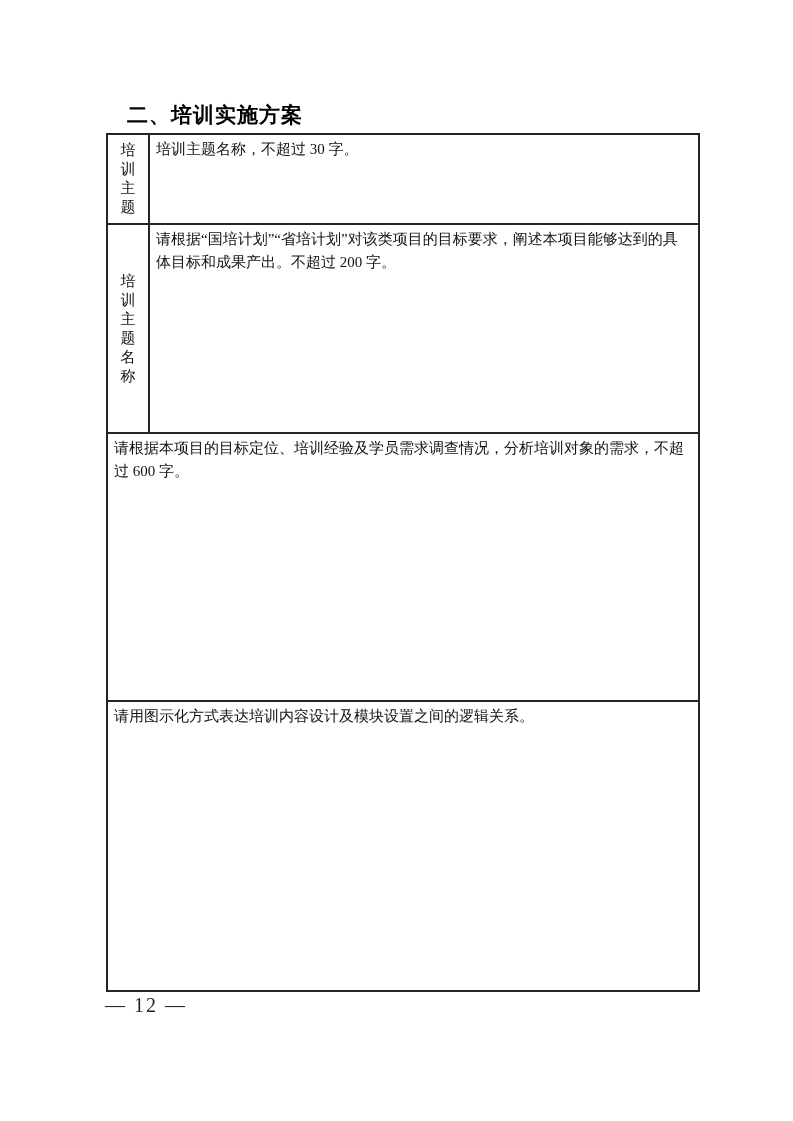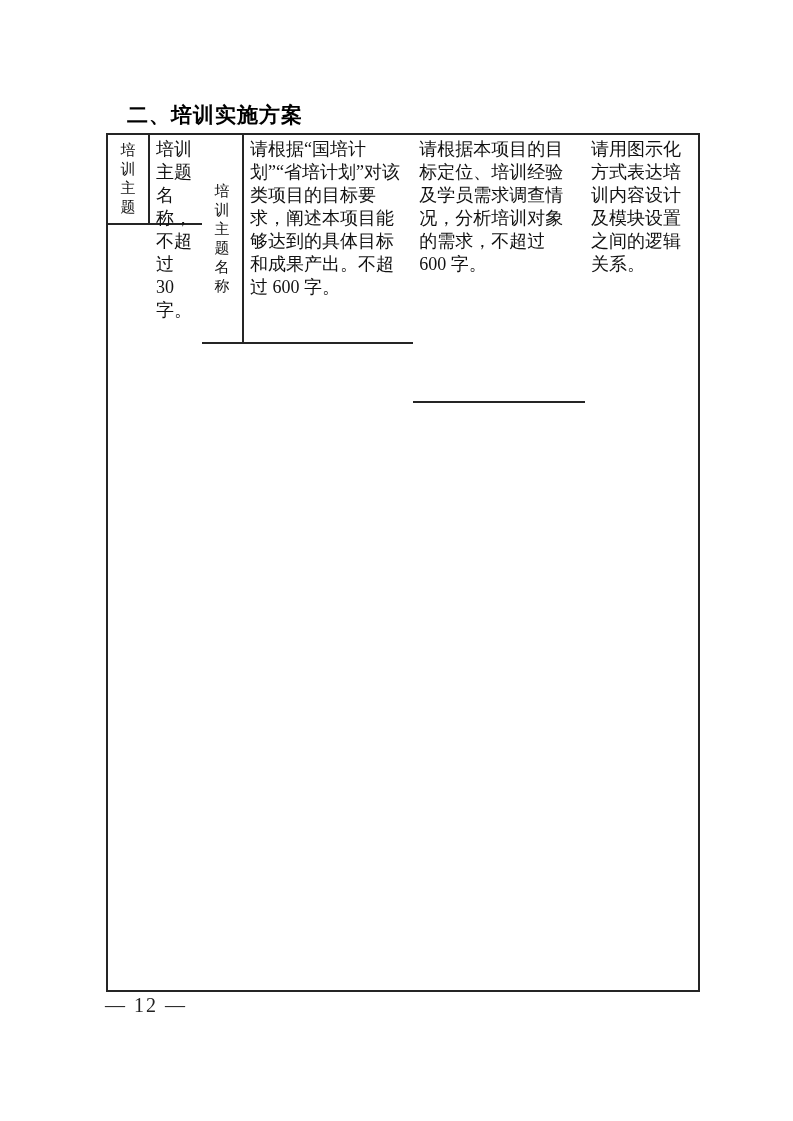--- a/index.html
+++ b/index.html
@@ -28,21 +28,21 @@
     white-space: nowrap;
   }
   .table {
     position: absolute;
     left: 106px;
     top: 133px;
     width: 594px;
     height: 859px;
     border: 2px solid #252525;
     display: flex;
-    flex-direction: row;
+    flex-direction: column;
     background: #ffffff;
   }
   .row {
     display: flex;
     flex-direction: row;
     border-bottom: 2px solid #252525;
   }
   .row:last-child { border-bottom: none; flex: 1 1 auto; }
   .row-topic   { height: 90px; }
   .row-goals   { height: 209px; }
@@ -61,21 +61,21 @@
     line-height: 19px;
     text-align: center;
     word-break: break-all;
     color: #111111;
   }
   .ccell {
     flex: 1 1 auto;
     padding: 3px 10px 3px 6px;
   }
   .ctext {
-    font-size: 18px;
+    font-size: 15px;
     line-height: 23px;
     color: #111111;
     text-align: left;
   }
   .pageno {
     position: absolute;
     left: 102px;
     top: 994px;
     width: 88px;
     text-align: center;
@@ -101,21 +101,21 @@
       <div class="ccell">
         <div class="ctext">培训主题名称，不超过 30 字。</div>
       </div>
     </div>
 
     <div class="row row-goals">
       <div class="hcell">
         <div class="vlabel">培训主题名称</div>
       </div>
       <div class="ccell">
-        <div class="ctext">请根据“国培计划”“省培计划”对该类项目的目标要求，阐述本项目能够达到的具体目标和成果产出。不超过 600 字。</div>
+        <div class="ctext">请根据“国培计划”“省培计划”对该类项目的目标要求，阐述本项目能够达到的具体目标和成果产出。不超过 200 字。</div>
       </div>
     </div>
 
     <div class="row row-needs">
       <div class="ccell">
         <div class="ctext">请根据本项目的目标定位、培训经验及学员需求调查情况，分析培训对象的需求，不超过 600 字。</div>
       </div>
     </div>
 
     <div class="row row-content">

